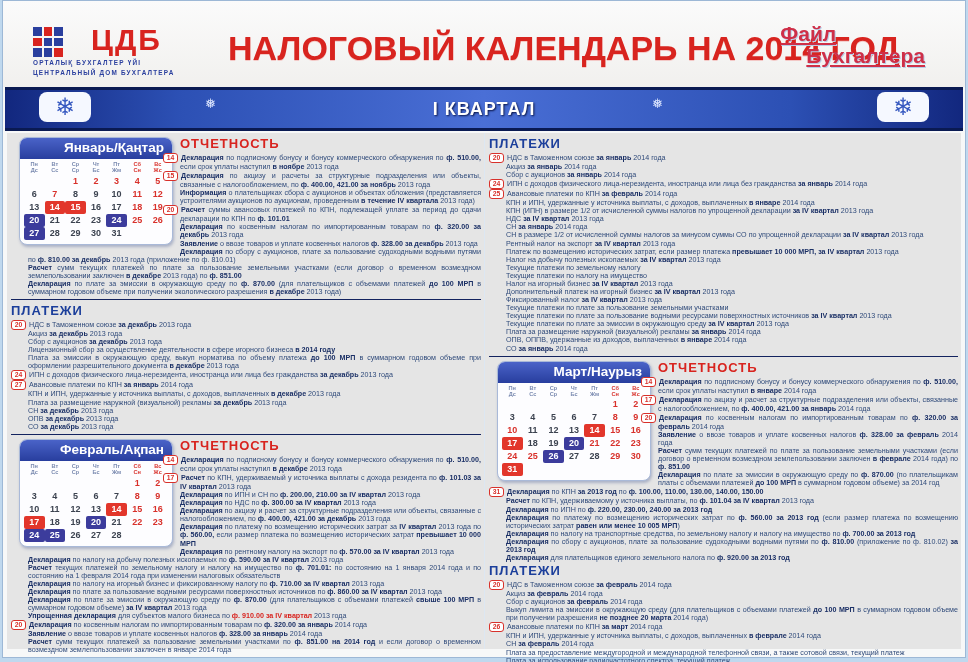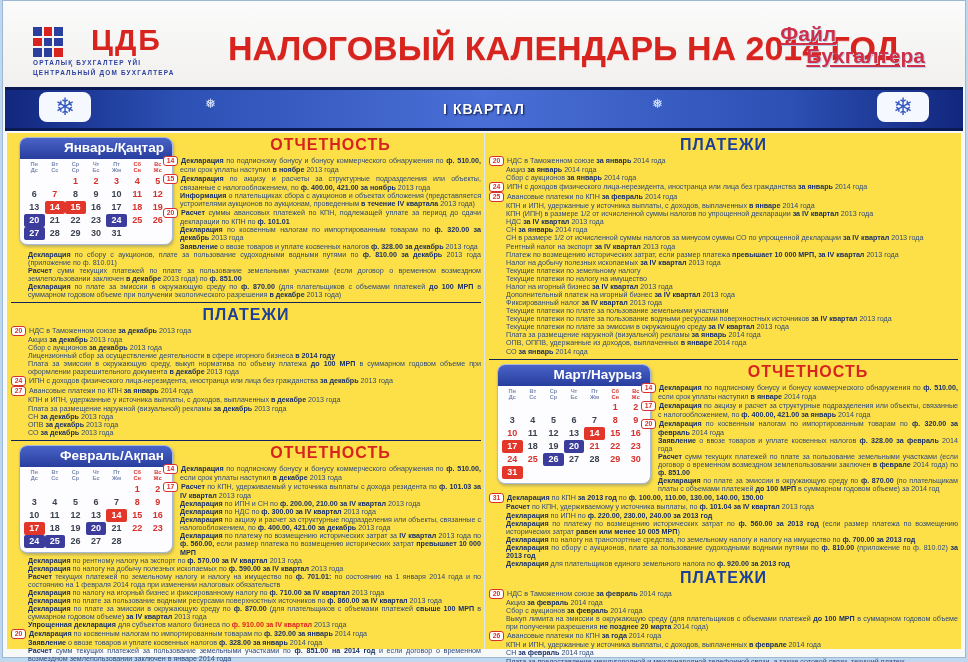--- a/index.html
+++ b/index.html
@@ -12,31 +12,31 @@
   .mosaic{width:30px;height:30px;margin-right:5px;display:grid;grid-template-columns:repeat(3,1fr);grid-gap:2px;}
   .mosaic i{background:#2a3f9e;}
   .mosaic i:nth-child(2),.mosaic i:nth-child(4),.mosaic i:nth-child(9){background:#d8241f;}
   .logo-abbr{color:#d8241f;font-size:30px;font-weight:bold;letter-spacing:2px;line-height:26px;}
   .logo-cap{margin-top:2px;font-size:6.4px;font-weight:bold;color:#2a3f9e;letter-spacing:1.2px;line-height:8px;}
   .title{position:absolute;left:225px;right:230px;top:28px;text-align:center;color:#d8241f;font-size:34px;font-weight:bold;white-space:nowrap;text-shadow:0 1px 0 #f3c8c6;}
   .brand{position:absolute;right:40px;top:22px;color:#cf2f48;font-weight:bold;font-size:21px;line-height:22px;text-shadow:1px 1px 0 #b9cfe8;text-decoration:underline;}
   .brand .l2{margin-left:26px;}
   
   .banner{position:relative;height:38px;margin:0 2px;background:linear-gradient(90deg,#12277e,#2c50b4 18%,#4a6fd6 50%,#2c50b4 82%,#12277e);border-top:3px solid #0a1a52;border-bottom:3px solid #0a1a52;display:flex;align-items:center;justify-content:center;}
-  .banner .q{color:#fff;font-size:14px;font-weight:bold;letter-spacing:1px;text-shadow:1px 1px 2px #081446;}
+  .banner .q{color:#fff;font-size:18px;font-weight:bold;letter-spacing:1px;text-shadow:1px 1px 2px #081446;}
   .flake-box{position:absolute;top:2px;width:52px;height:30px;background:#f5f8ff;border-radius:8px;color:#3558c0;font-size:24px;line-height:30px;text-align:center;}
   .flake-box.left{left:34px;} .flake-box.right{right:34px;}
   .flake-sm{position:absolute;color:#dfe8ff;font-size:13px;top:6px;}
   .flake-sm.a{left:200px;} .flake-sm.b{right:300px;}
   
-  .content{position:absolute;top:132px;left:4px;right:4px;bottom:8px;display:flex;background:#fde047;}
+  .content{position:absolute;top:132px;left:4px;right:4px;bottom:8px;display:flex;background:#e5e5e5;}
   .col{width:478px;padding:2px 3px 0 4px;box-sizing:border-box;}
   .col.right{border-left:1px solid #dde7f2;}
   .sec{overflow:hidden;}
-  .sec-h{text-align:center;font-size:16px;font-weight:bold;letter-spacing:1px;margin:1px 0 2px;}
+  .sec-h{text-align:left;font-size:13px;font-weight:bold;letter-spacing:1px;margin:1px 0 2px;}
   .sec-h.red{color:#d8241f;} .sec-h.blue{color:#1c3f9b;}
   .divider{border-top:1.5px solid #13235f;margin:3px 0 2px;}
   .item{font-size:7.15px;line-height:1.13;color:#2f4a7a;padding-left:17px;text-align:justify;}
   .item .badge{display:inline-block;min-width:11px;margin-left:-17px;margin-right:3px;padding:0 1px;border:1px solid #d8312b;border-radius:3px;background:#fff;color:#d8312b;font-weight:bold;font-size:6.8px;line-height:8px;text-align:center;}
   .item b{color:#1b3066;}
   .item .red{color:#d8241f;font-weight:bold;}
   
   .cal{float:left;width:152px;margin:2px 7px 3px 8px;background:#fdfdff;border:1px solid #a9b9d8;border-radius:8px;box-shadow:1px 2px 3px rgba(60,80,140,.35);overflow:hidden;}
   .cal-h{height:21px;background:linear-gradient(180deg,#4a63c8,#283e9e);color:#fff;font-weight:bold;font-size:13.5px;text-align:right;padding:2px 8px 0 0;box-sizing:border-box;}
   .cal-dow{display:grid;grid-template-columns:repeat(7,1fr);padding:2px 4px 1px;}
@@ -349,21 +349,21 @@
             <div class="item"><span><b>Декларация</b> для плательщиков единого земельного налога по <b>ф. 920.00 за 2013 год</b></span></div>
           </div>
       </div>
       <div class="sec">
         <div class="sec-h blue">ПЛАТЕЖИ</div>
         <div>
             <div class="item"><span class="badge">20</span><span>НДС в Таможенном союзе <b>за февраль</b> 2014 года</span></div>
             <div class="item"><span>Акциз <b>за февраль</b> 2014 года</span></div>
             <div class="item"><span>Сбор с аукционов <b>за февраль</b> 2014 года</span></div>
             <div class="item"><span>Выкуп лимита на эмиссии в окружающую среду (для плательщиков с объемами платежей <b>до 100 МРП</b> в суммарном годовом объеме при получении разрешения <b>не позднее 20 марта</b> 2014 года)</span></div>
-            <div class="item"><span class="badge">26</span><span>Авансовые платежи по КПН <b>за года</b> 2014 года</span></div>
+            <div class="item"><span class="badge">26</span><span>Авансовые платежи по КПН <b>за март</b> 2014 года</span></div>
             <div class="item"><span>КПН и ИПН, удержанные у источника выплаты, с доходов, выплаченных <b>в феврале</b> 2014 года</span></div>
             <div class="item"><span>СН <b>за февраль</b> 2014 года</span></div>
             <div class="item"><span>Плата за предоставление междугородной и международной телефонной связи, а также сотовой связи, текущий платеж</span></div>
             <div class="item"><span>Плата за использование радиочастотного спектра, текущий платеж</span></div>
             <div class="item"><span>Плата за размещение наружной (визуальной) рекламы <b>за февраль</b> 2014 года</span></div>
           </div>
       </div>
     </div>
 
   </div>

